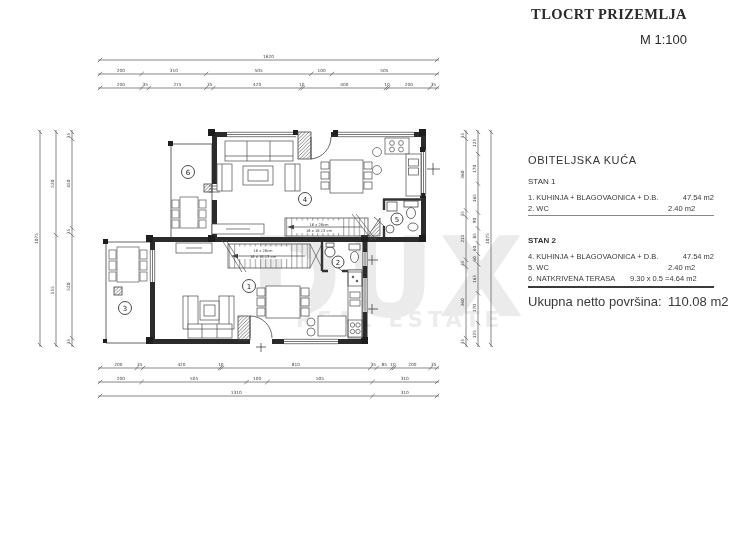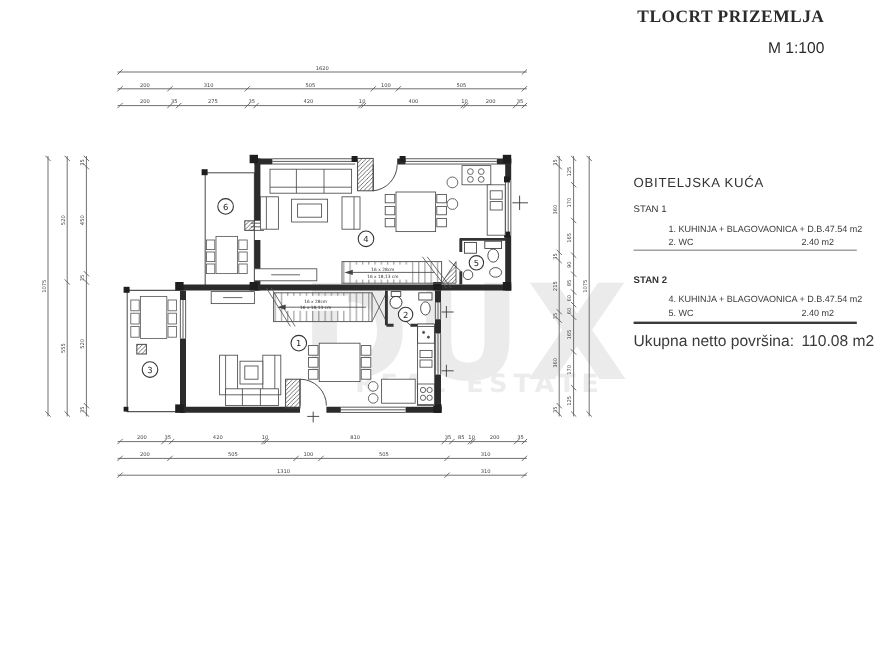--- a/index.html
+++ b/index.html
@@ -7,25 +7,25 @@
           font-family:"Liberation Sans",sans-serif;color:#2e2e2e;}
   svg{position:absolute;left:0;top:0;}
   svg text{font-family:"DejaVu Sans",sans-serif;}
   .stxt{font-size:3.6px;fill:#333;}
   .rnum{font-size:7px;fill:#222;text-anchor:middle;}
   .wm1{font-size:110px;font-weight:bold;letter-spacing:4px;fill:#ebebeb;}
   .wm2{font-size:21px;font-weight:bold;letter-spacing:5px;fill:#ececec;}
   .titleblock{position:absolute;top:6px;right:53px;text-align:right;}
   .t1{font-size:14.5px;font-weight:bold;letter-spacing:.4px;color:#2b2b2b;font-family:Liberation Serif, serif;}
   .t2{font-size:13px;font-weight:normal;margin-top:9px;color:#2b2b2b;}
-  .legend{position:absolute;left:528px;top:147px;width:186px;}
+  .legend{position:absolute;left:528px;top:154px;width:186px;}
   .lheading{font-size:11px;letter-spacing:.6px;color:#333;}
   .lsection{font-size:8px;margin-top:11px;color:#333;}
   .lrows{margin-top:6px;}
-  .lrow{display:flex;font-size:7.5px;line-height:11px;color:#3a3a3a;margin-left:29px;}
+  .lrow{display:flex;font-size:7.5px;line-height:11px;color:#3a3a3a;}
   .lname{flex:1;white-space:nowrap;}
   .lcalc{width:56px;text-align:right;white-space:nowrap;}
   .lval{width:46px;text-align:left;white-space:nowrap;}
   .sep1{border-bottom:1px solid #8a8a8a;margin-top:1px;}
   .sep2{border-bottom:2px solid #3a3a3a;margin-top:2px;}
   .ltotal{display:flex;font-size:13px;margin-top:6px;color:#3a3a3a;}
   .gap{margin-top:20px;font-weight:bold;}
 </style>
 </head>
 <body>
@@ -463,20 +463,25 @@
       <div class="lrow">
         <span class="lname">4. KUHINJA + BLAGOVAONICA + D.B.</span>
         <span class="lcalc"></span>
         <span class="lval">47.54 m2</span>
       </div>
       <div class="lrow">
         <span class="lname">5. WC</span>
         <span class="lcalc"></span>
         <span class="lval">2.40 m2</span>
       </div>
+      <div class="lrow">
+        <span class="lname">6. NATKRIVENA TERASA</span>
+        <span class="lcalc">9.30 x 0.5 =</span>
+        <span class="lval">4.64 m2</span>
+      </div>
     </div>
     <div class="sep2"></div>
 
     <div class="ltotal">
       <span class="lname">Ukupna netto površina:</span>
       <span class="lval">110.08 m2</span>
     </div>
   </div>
 
 </div>

